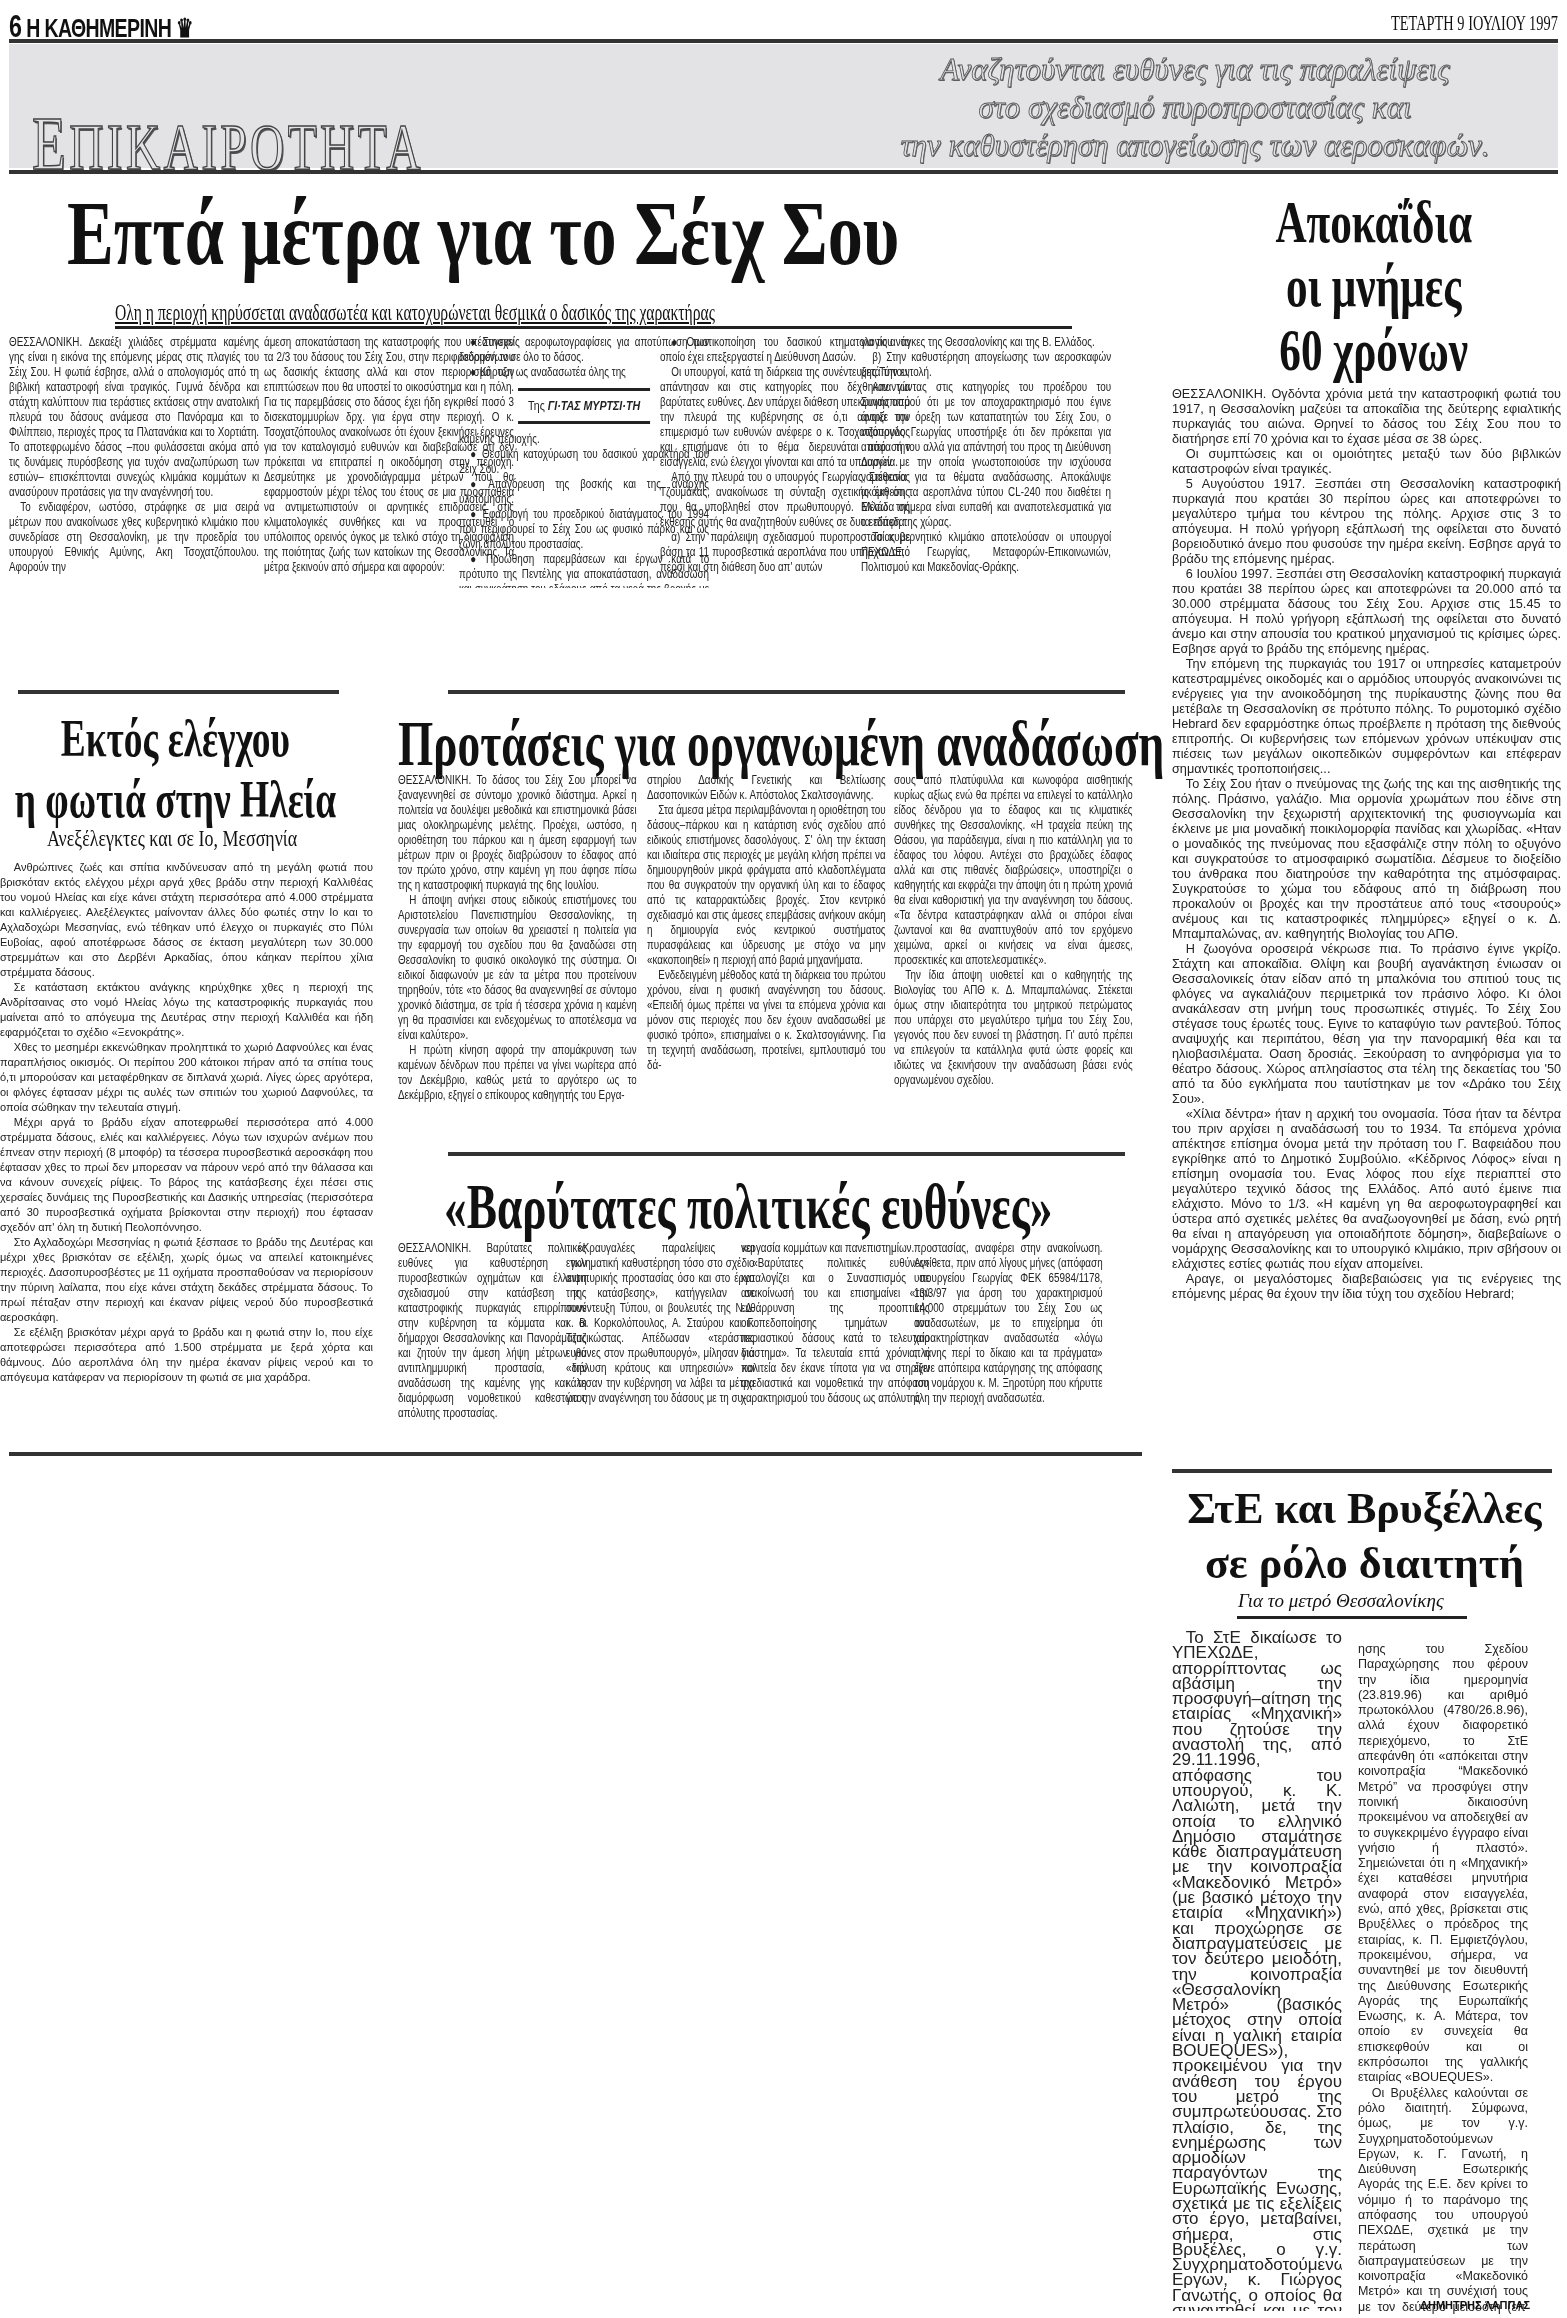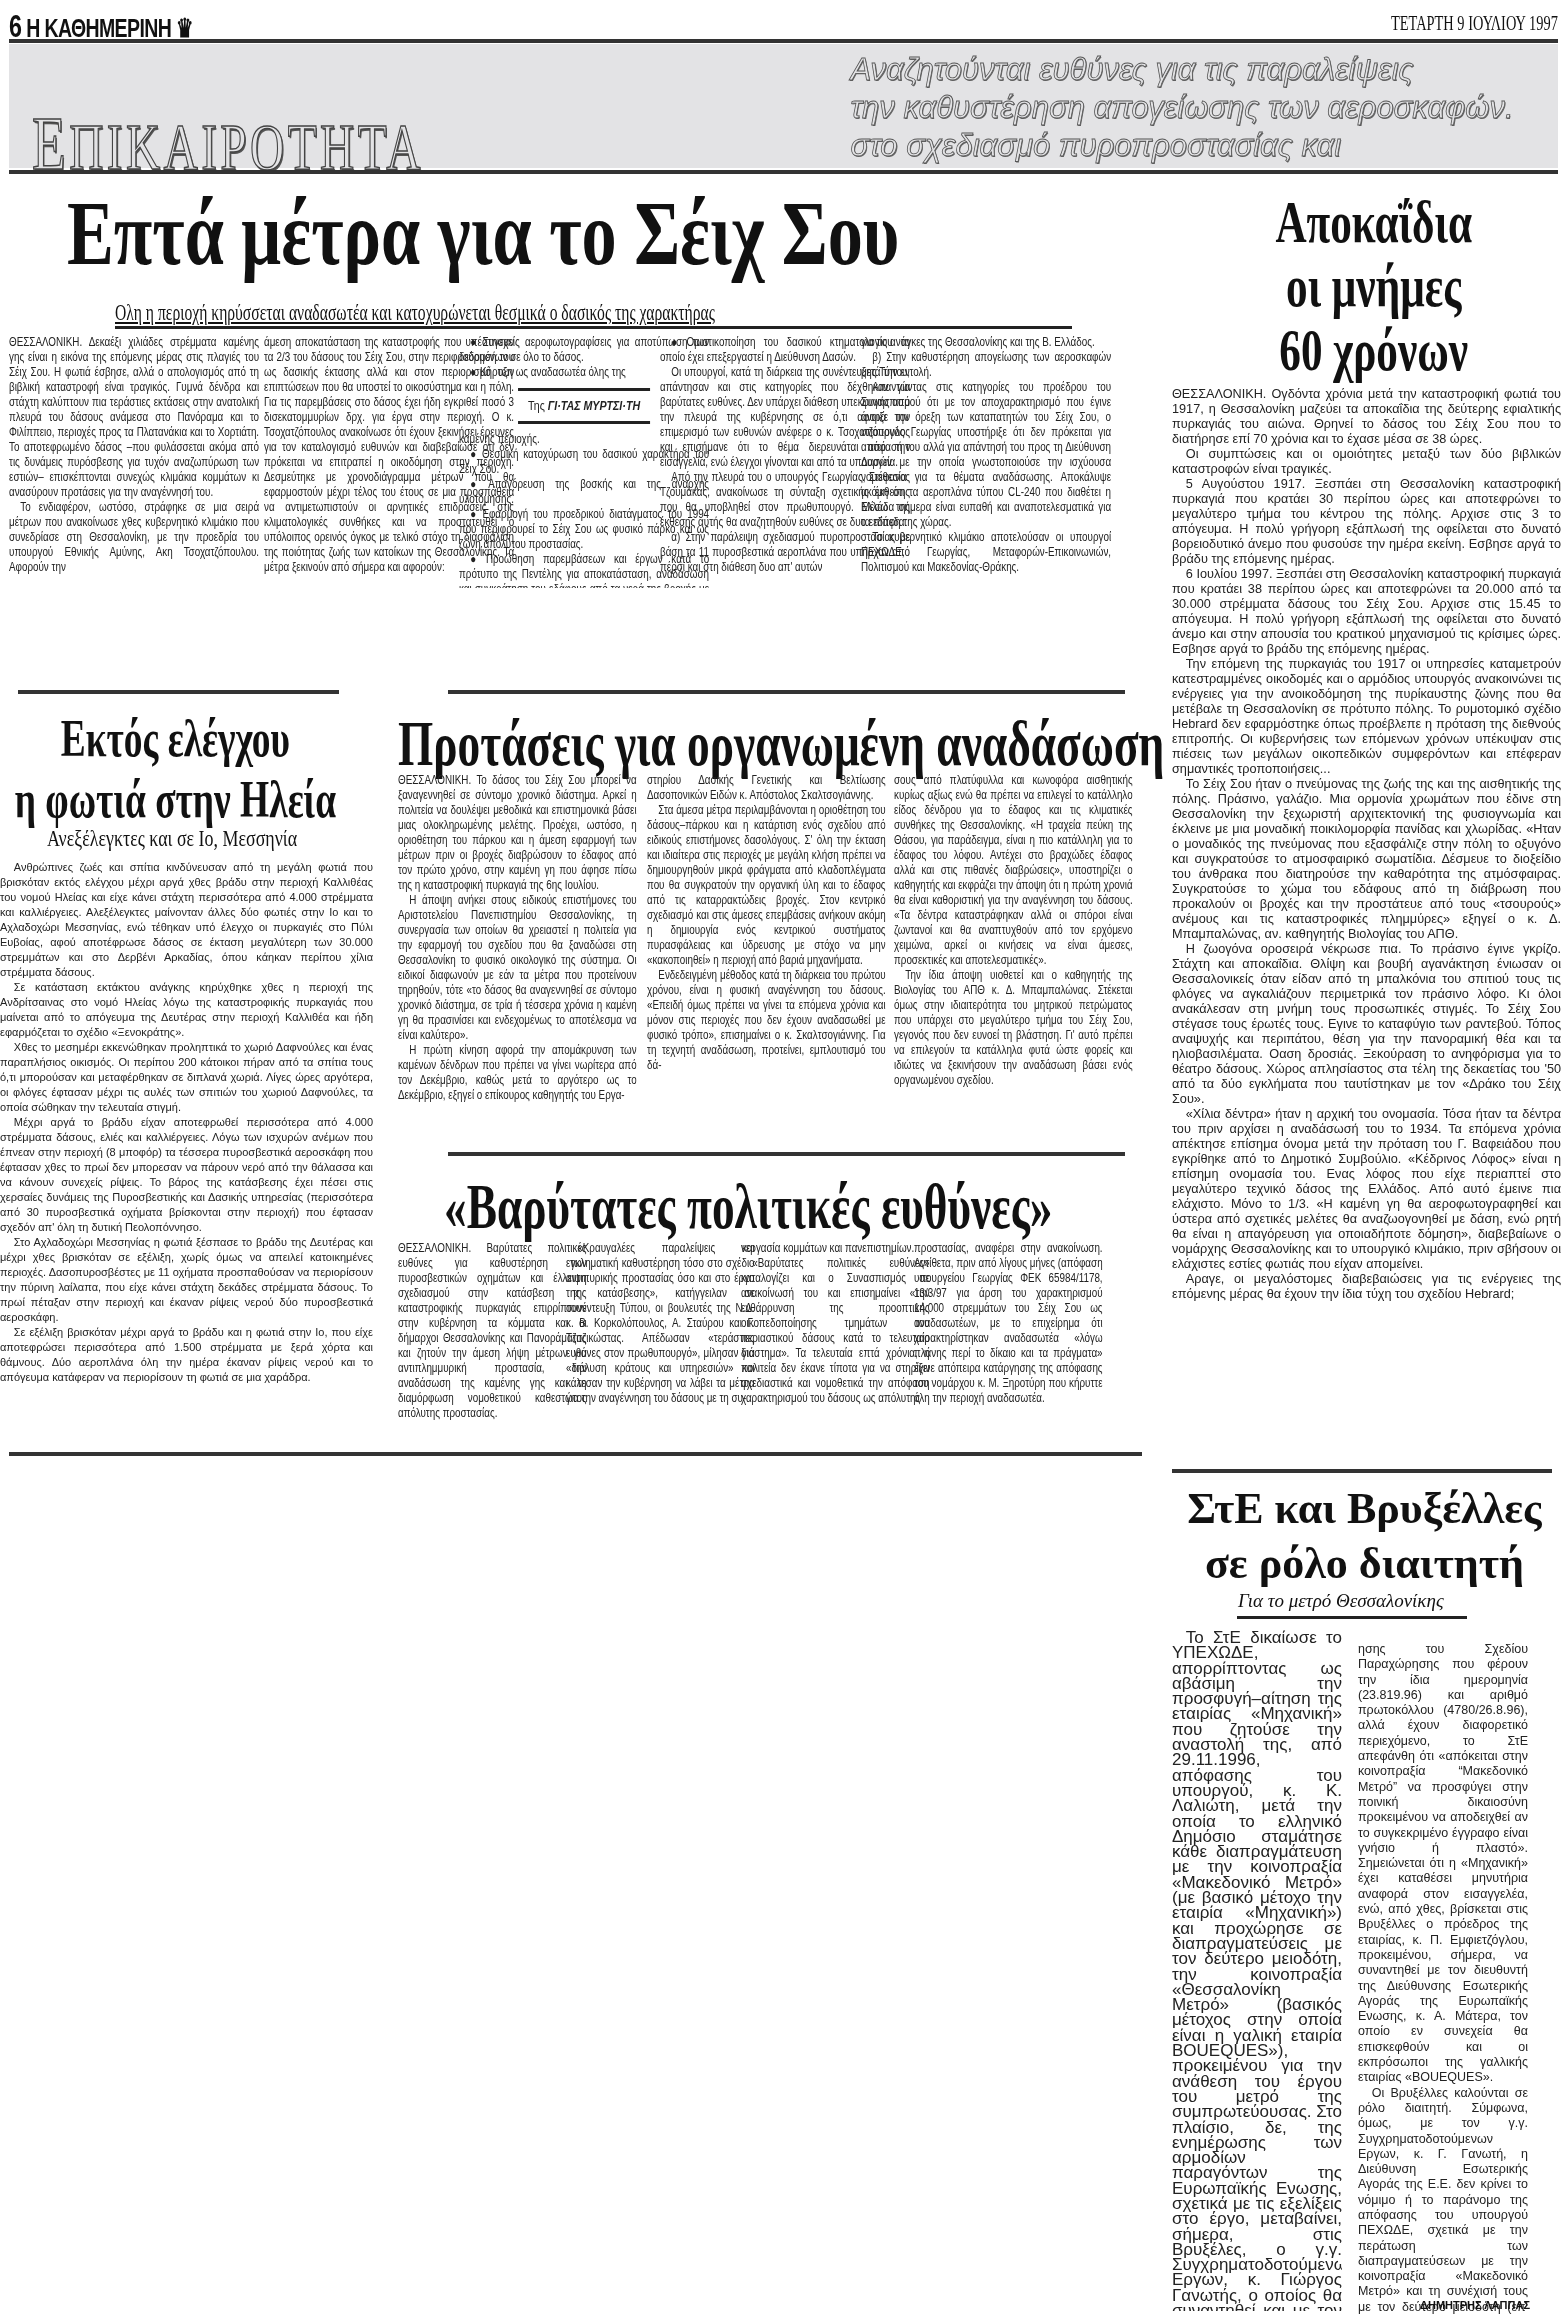--- a/index.html
+++ b/index.html
@@ -5,21 +5,21 @@
   html, body { margin: 0; padding: 0; background: #fff; }
   body { width: 1567px; height: 2319px; position: relative; overflow: hidden; color: #111; font-family: "Liberation Sans", sans-serif; }
   .abs { position: absolute; }
   .masthead-left { left: 9.2px; top: 9.2px; font-family: "Liberation Sans Narrow", "Liberation Sans", sans-serif; font-size: 26px; font-weight: bold; letter-spacing: -0.8px; transform: scaleX(0.75); transform-origin: left; white-space: nowrap; }
   .masthead-left .pg { font-size: 31px; }
   .masthead-right { right: 9.2px; top: 12.2px; font-family: "Liberation Serif", serif; font-size: 20px; transform: scaleX(0.72); transform-origin: right; white-space: nowrap; }
   .rule-top { left: 9.2px; right: 9.2px; top: 39px; height: 3.8px; background: #333; }
   .section-band { left: 9.2px; right: 9.2px; top: 44px; height: 124px; background: #e3e3e5; }
   .section-title { left: 32px; top: 99px; font-family: "Liberation Serif", serif; font-size: 66px; color: #e3e3e5; -webkit-text-stroke: 1.5px #444; text-shadow: 1.5px 1.5px 0 #555; letter-spacing: 4.6px; transform: scaleX(0.72); transform-origin: left; white-space: nowrap; }
   .section-title .cap { font-size: 77px; }
-  .section-deck { right: 27.5px; top: 51px; width: 689px; text-align: left; font-family: Liberation Sans, sans-serif; font-style: italic; font-size: 31px; line-height: 38px; color: #e3e3e5; -webkit-text-stroke: 0.8px #555; text-shadow: 0.8px 0.8px 0 #666; }
+  .section-deck { right: 27.5px; top: 51px; width: 689px; text-align: center; font-family: Liberation Serif, serif; font-style: italic; font-size: 31px; line-height: 38px; color: #e3e3e5; -webkit-text-stroke: 0.8px #555; text-shadow: 0.8px 0.8px 0 #666; }
   .rule-band { left: 9.2px; right: 9.2px; top: 170px; height: 3.8px; background: #333; }
   .headline { font-family: "Liberation Serif", serif; font-weight: bold; color: #111; white-space: nowrap; transform-origin: left top; }
   .kicker { font-family: "Liberation Serif", serif; color: #111; white-space: nowrap; transform-origin: left top; }
   .col { position: absolute; font-family: "Liberation Sans", sans-serif; font-size: 12px; line-height: 15px; text-align: justify; hyphens: auto; color: #222; overflow: hidden; }
   .col.narrow { transform: scaleX(0.82); transform-origin: left top; }
   .col p { margin: 0; text-indent: 13.8px; }
   .col p.noind { text-indent: 0; }
   .col p.bullet::before { content: "\25CF"; margin-right: 4.6px; }
   .byline-box { margin: 7.7px auto 7.7px; width: 161px; border-top: 3.1px solid #222; border-bottom: 3.1px solid #222; padding: 7.7px 0; text-align: center; font-size: 13px; text-indent: 0; }
   .byline-box b { font-style: italic; }
@@ -34,22 +34,22 @@
   <span>Η ΚΑΘΗΜΕΡΙΝΗ</span>
   <span>♛</span>
 </div>
 <div class="abs masthead-right">ΤΕΤΑΡΤΗ 9 ΙΟΥΛΙΟΥ 1997</div>
 <div class="abs rule-top"></div>
 
 <div class="abs section-band"></div>
 <div class="abs section-title"><span class="cap">Ε</span><span>ΠΙΚΑΙΡΟΤΗΤΑ</span></div>
 <div class="abs section-deck">
   <div>Αναζητούνται ευθύνες για τις παραλείψεις</div>
+  <div>στο σχεδιασμό πυροπροστασίας και</div>
   <div>την καθυστέρηση απογείωσης των αεροσκαφών.</div>
-  <div>στο σχεδιασμό πυροπροστασίας και</div>
 </div>
 <div class="abs rule-band"></div>
 
 <div class="abs headline" style="left:67px; top:182px; font-size:90px; transform:scaleX(0.78);">Επτά μέτρα για το Σέιχ Σου</div>
 <div class="abs kicker" style="left:115px; top:300px; font-size:23px; transform:scaleX(0.68); text-decoration: underline;">Ολη η περιοχή κηρύσσεται αναδασωτέα και κατοχυρώνεται θεσμικά ο δασικός της χαρακτήρας</div>
 <div class="hr-thin" style="left:115px; top:326px; width:957px; height:3.1px;"></div>
 
 <div class="col narrow" style="left:9.2px; top:335px; width:305px; height:253px;">
   <p class="noind">ΘΕΣΣΑΛΟΝΙΚΗ. Δεκαέξι χιλιάδες στρέμματα καμένης γης είναι η εικόνα της επόμενης μέρας στις πλαγιές του Σέιχ Σου. Η φωτιά έσβησε, αλλά ο απολογισμός από τη βιβλική καταστροφή είναι τραγικός. Γυμνά δένδρα και στάχτη καλύπτουν πια τεράστιες εκτάσεις στην ανατολική πλευρά του δάσους ανάμεσα στο Πανόραμα και το Φιλίππειο, περιοχές προς τα Πλατανάκια και το Χορτιάτη. Το αποτεφρωμένο δάσος –που φυλάσσεται ακόμα από τις δυνάμεις πυρόσβεσης για τυχόν αναζωπύρωση των εστιών– επισκέπτονται συνεχώς κλιμάκια κομμάτων κι ανασύρουν προτάσεις για την αναγέννησή του.</p>
   <p>Το ενδιαφέρον, ωστόσο, στράφηκε σε μια σειρά μέτρων που ανακοίνωσε χθες κυβερνητικό κλιμάκιο που συνεδρίασε στη Θεσσαλονίκη, με την προεδρία του υπουργού Εθνικής Αμύνης, Ακη Τσοχατζόπουλου. Αφορούν την</p>

